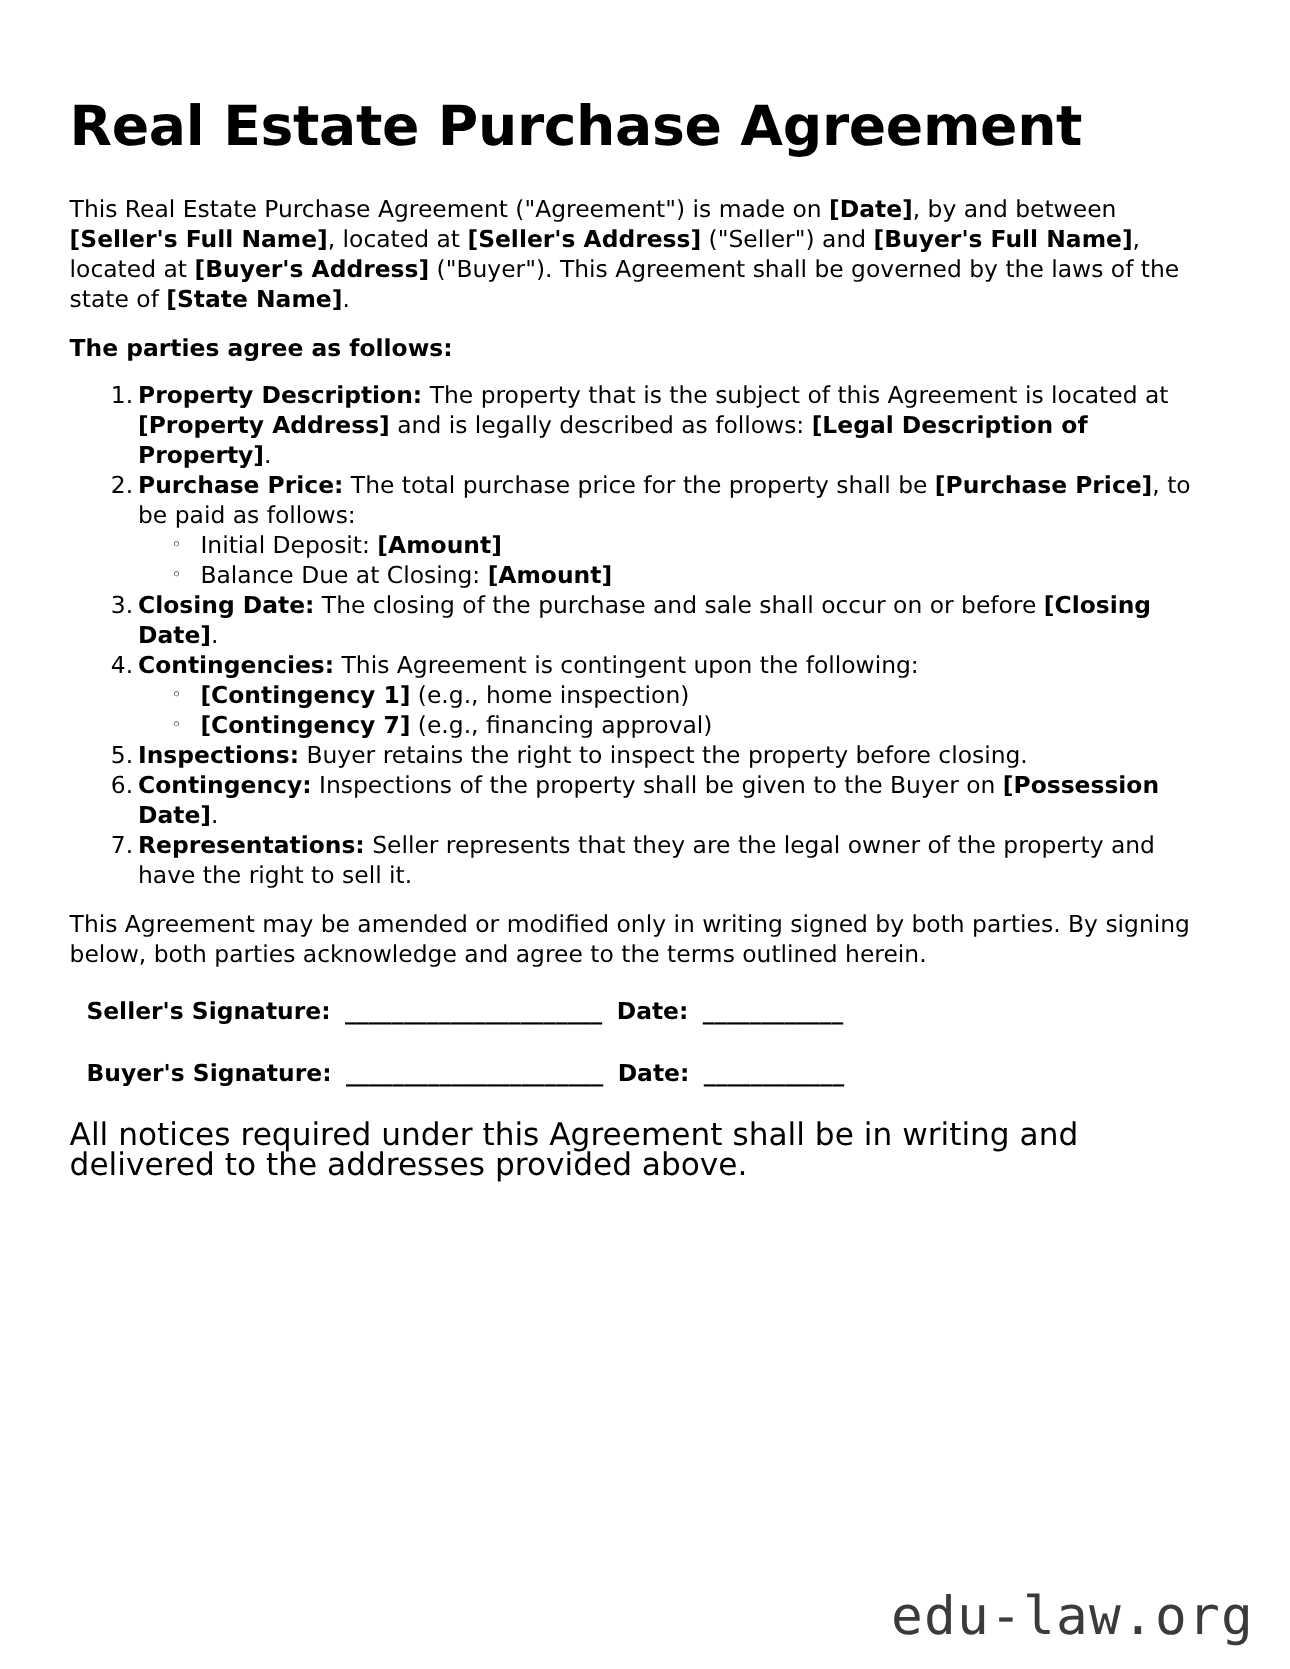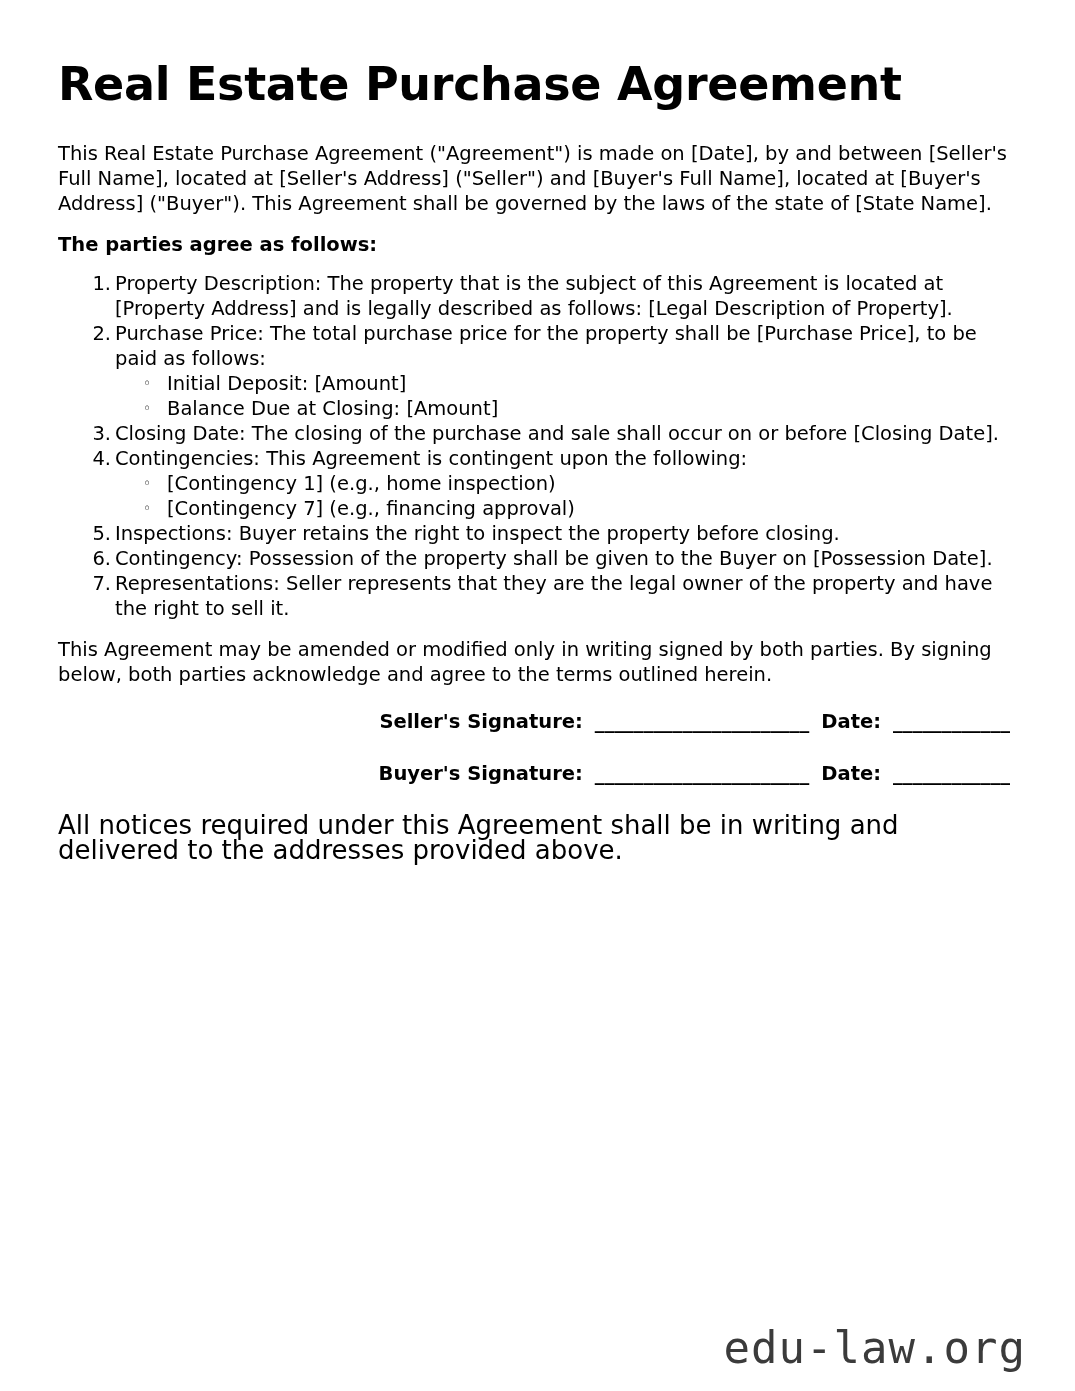--- a/index.html
+++ b/index.html
@@ -21,21 +21,21 @@
     top: 0; left: 0;
     width: 1075px;
     height: 1391px;
     padding: 0;
     box-sizing: border-box;
   }
 
   .content {
     position: absolute;
     left: 58px;
-    top: 59px;
+    top: 80px;
     width: 952px;
   }
 
   h1.doc-title {
     font-size: 46px;
     font-weight: bold;
     line-height: 1.12;
     margin: 0 0 30px 0;
     letter-spacing: -0.3px;
     color: #000;
@@ -46,21 +46,21 @@
     line-height: 25px;
     margin: 0 0 16px 0;
     color: #000;
   }
 
   p.para.tight {
     margin-bottom: 14px;
     font-weight: bold;
   }
 
-  b, strong { font-weight: normal; }
+  b, strong { font-weight: bold; }
 
   ol.main-list {
     margin: 0 0 16px 0;
     padding: 0;
     list-style: none;
     counter-reset: item;
   }
   ol.main-list > li {
     position: relative;
     font-size: 19.5px;
@@ -91,21 +91,20 @@
   ul.sub-list > li > .marker {
     position: absolute;
     left: 28px;
     top: 0;
     font-size: 14px;
     line-height: 25px;
   }
 
   .sig-block {
     margin: 22px 0 0 14px;
-    text-align: right;
   }
   .sig-row {
     font-size: 19.5px;
     line-height: 25px;
     font-weight: bold;
     margin-bottom: 27px;
     white-space: nowrap;
   }
   .sig-row .rule {
     font-weight: bold;
@@ -117,21 +116,21 @@
   }
 
   p.closing {
     font-size: 26px;
     line-height: 25px;
     margin: 18px 0 0 0;
   }
 
   .footer-mark {
     position: absolute;
-    right: 49px;
+    right: 30px;
     bottom: 18px;
     font-family: "DejaVu Sans Mono", monospace;
     font-size: 44px;
     color: #3b3b3b;
     letter-spacing: 1px;
     white-space: nowrap;
   }
 </style>
 </head>
 <body>
@@ -169,21 +168,21 @@
           <li><span class="marker">◦</span><b>[Contingency 1]</b><span> (e.g., home inspection)</span></li>
           <li><span class="marker">◦</span><b>[Contingency 7]</b><span> (e.g., financing approval)</span></li>
         </ul>
       </li>
 
       <li>
         <span class="num">5.</span><b>Inspections:</b><span> Buyer retains the right to inspect the property before closing.</span>
       </li>
 
       <li>
-        <span class="num">6.</span><b>Contingency:</b><span> Possession of the property shall be given to the Buyer on </span><b>[Possession Date]</b><span>.</span>
+        <span class="num">6.</span><b>Contingency:</b><span> Inspections of the property shall be given to the Buyer on </span><b>[Possession Date]</b><span>.</span>
       </li>
 
       <li>
         <span class="num">7.</span><b>Representations:</b><span> Seller represents that they are the legal owner of the property and have the right to sell it.</span>
       </li>
 
     </ol>
 
     <p class="para">This Agreement may be amended or modified only in writing signed by both parties. By signing below, both parties acknowledge and agree to the terms outlined herein.</p>
 

